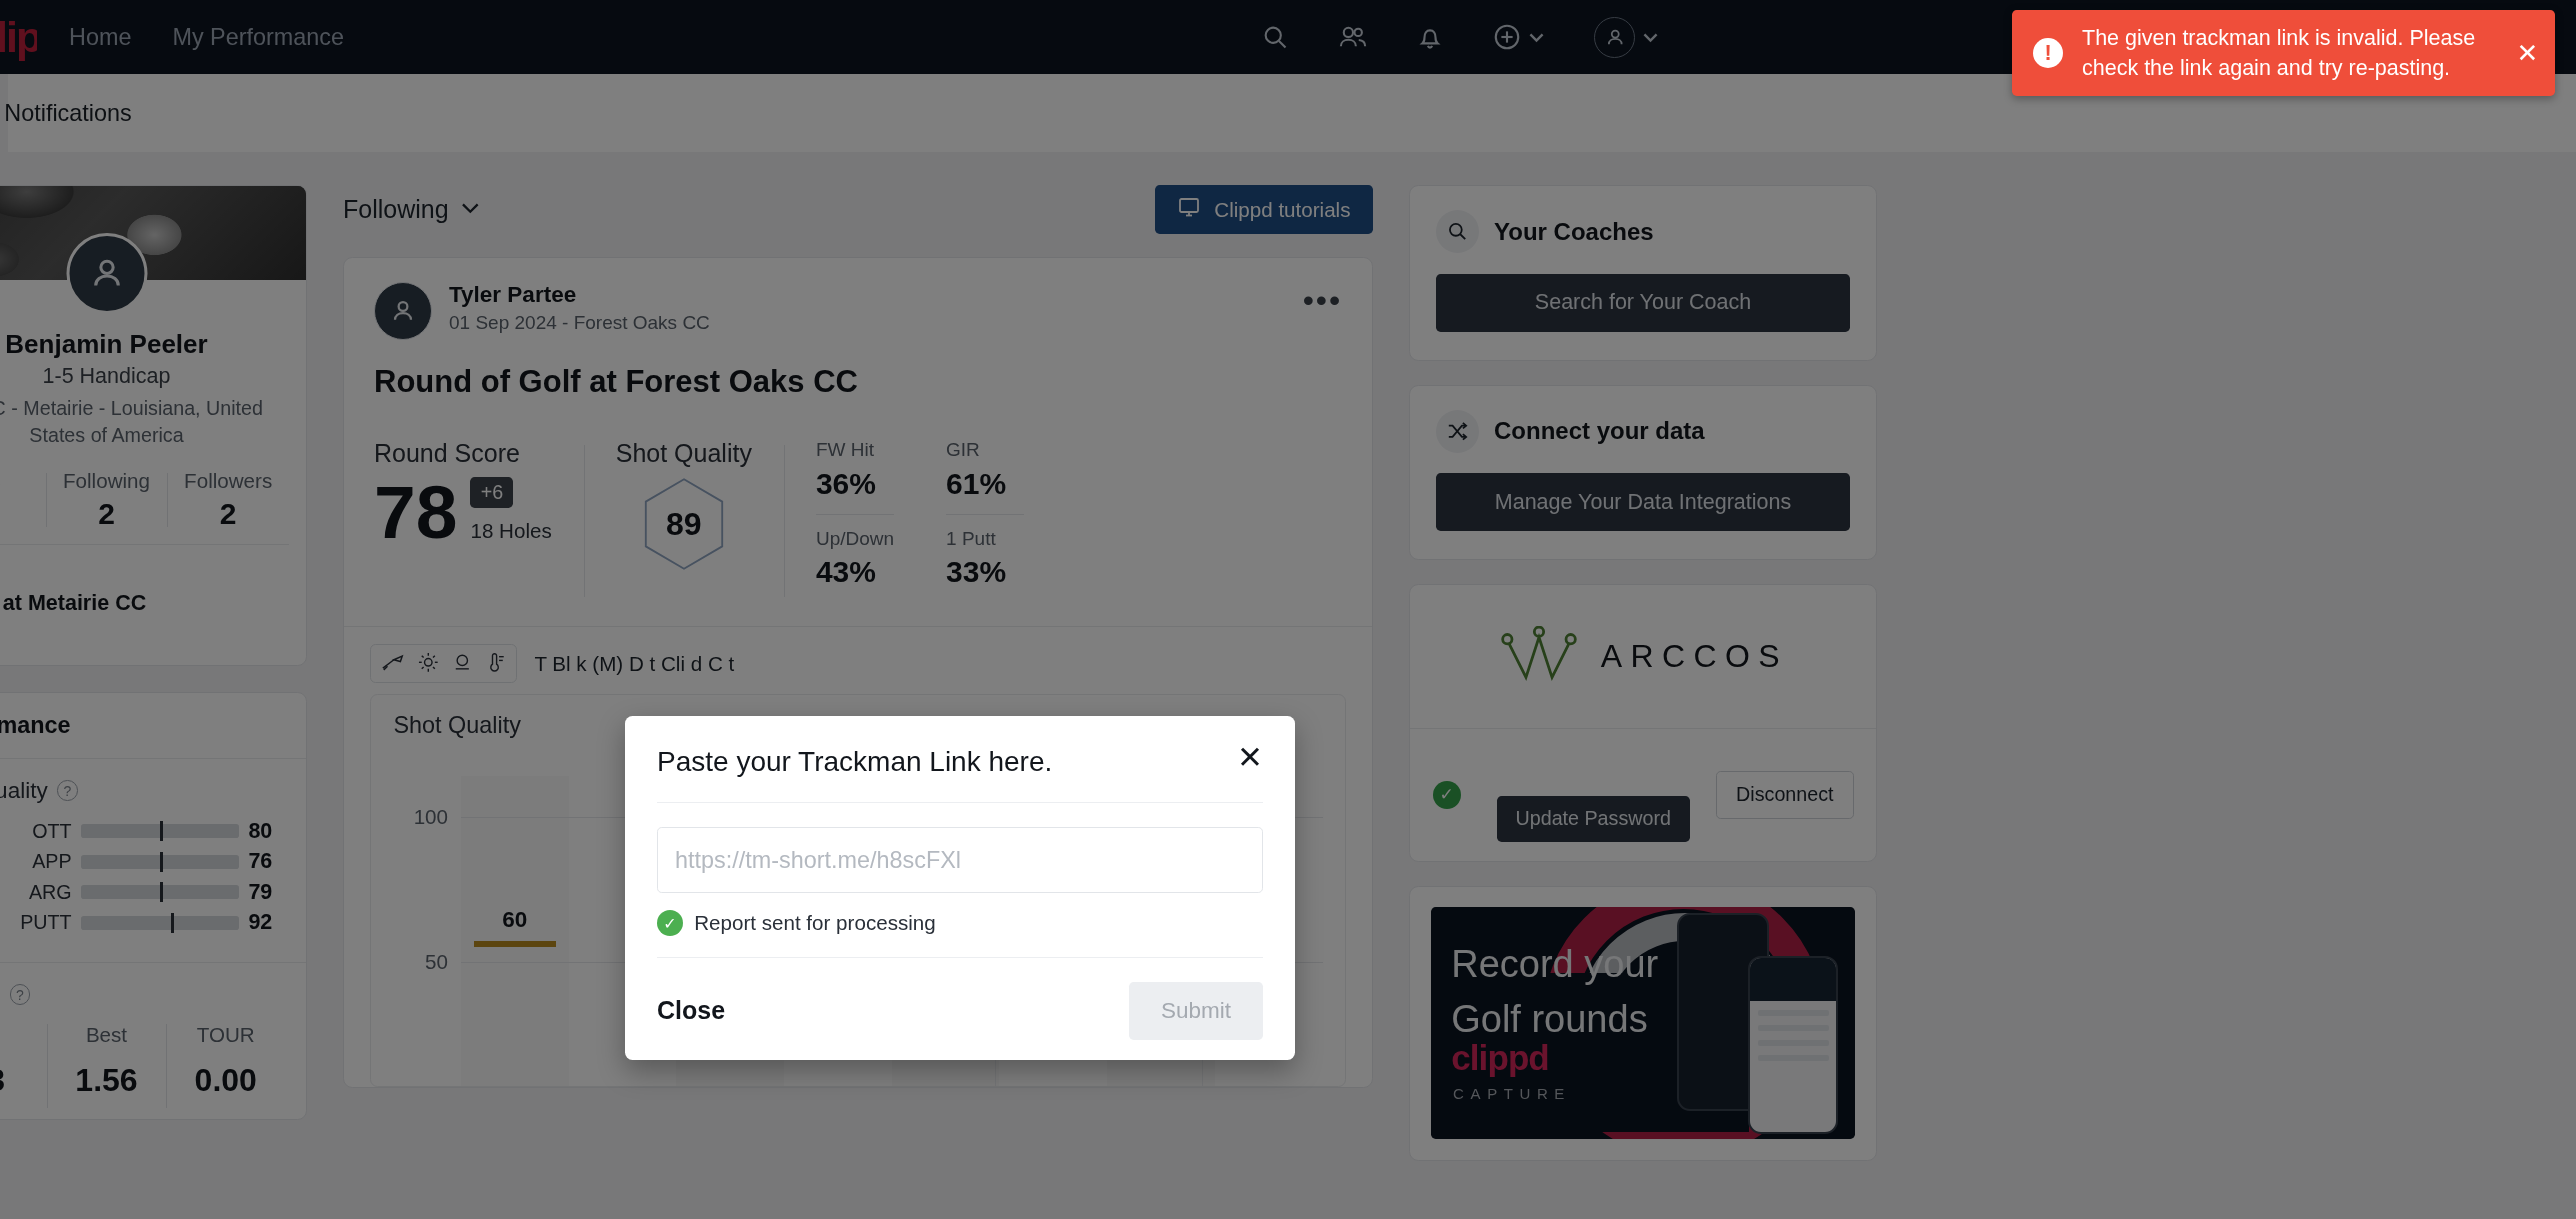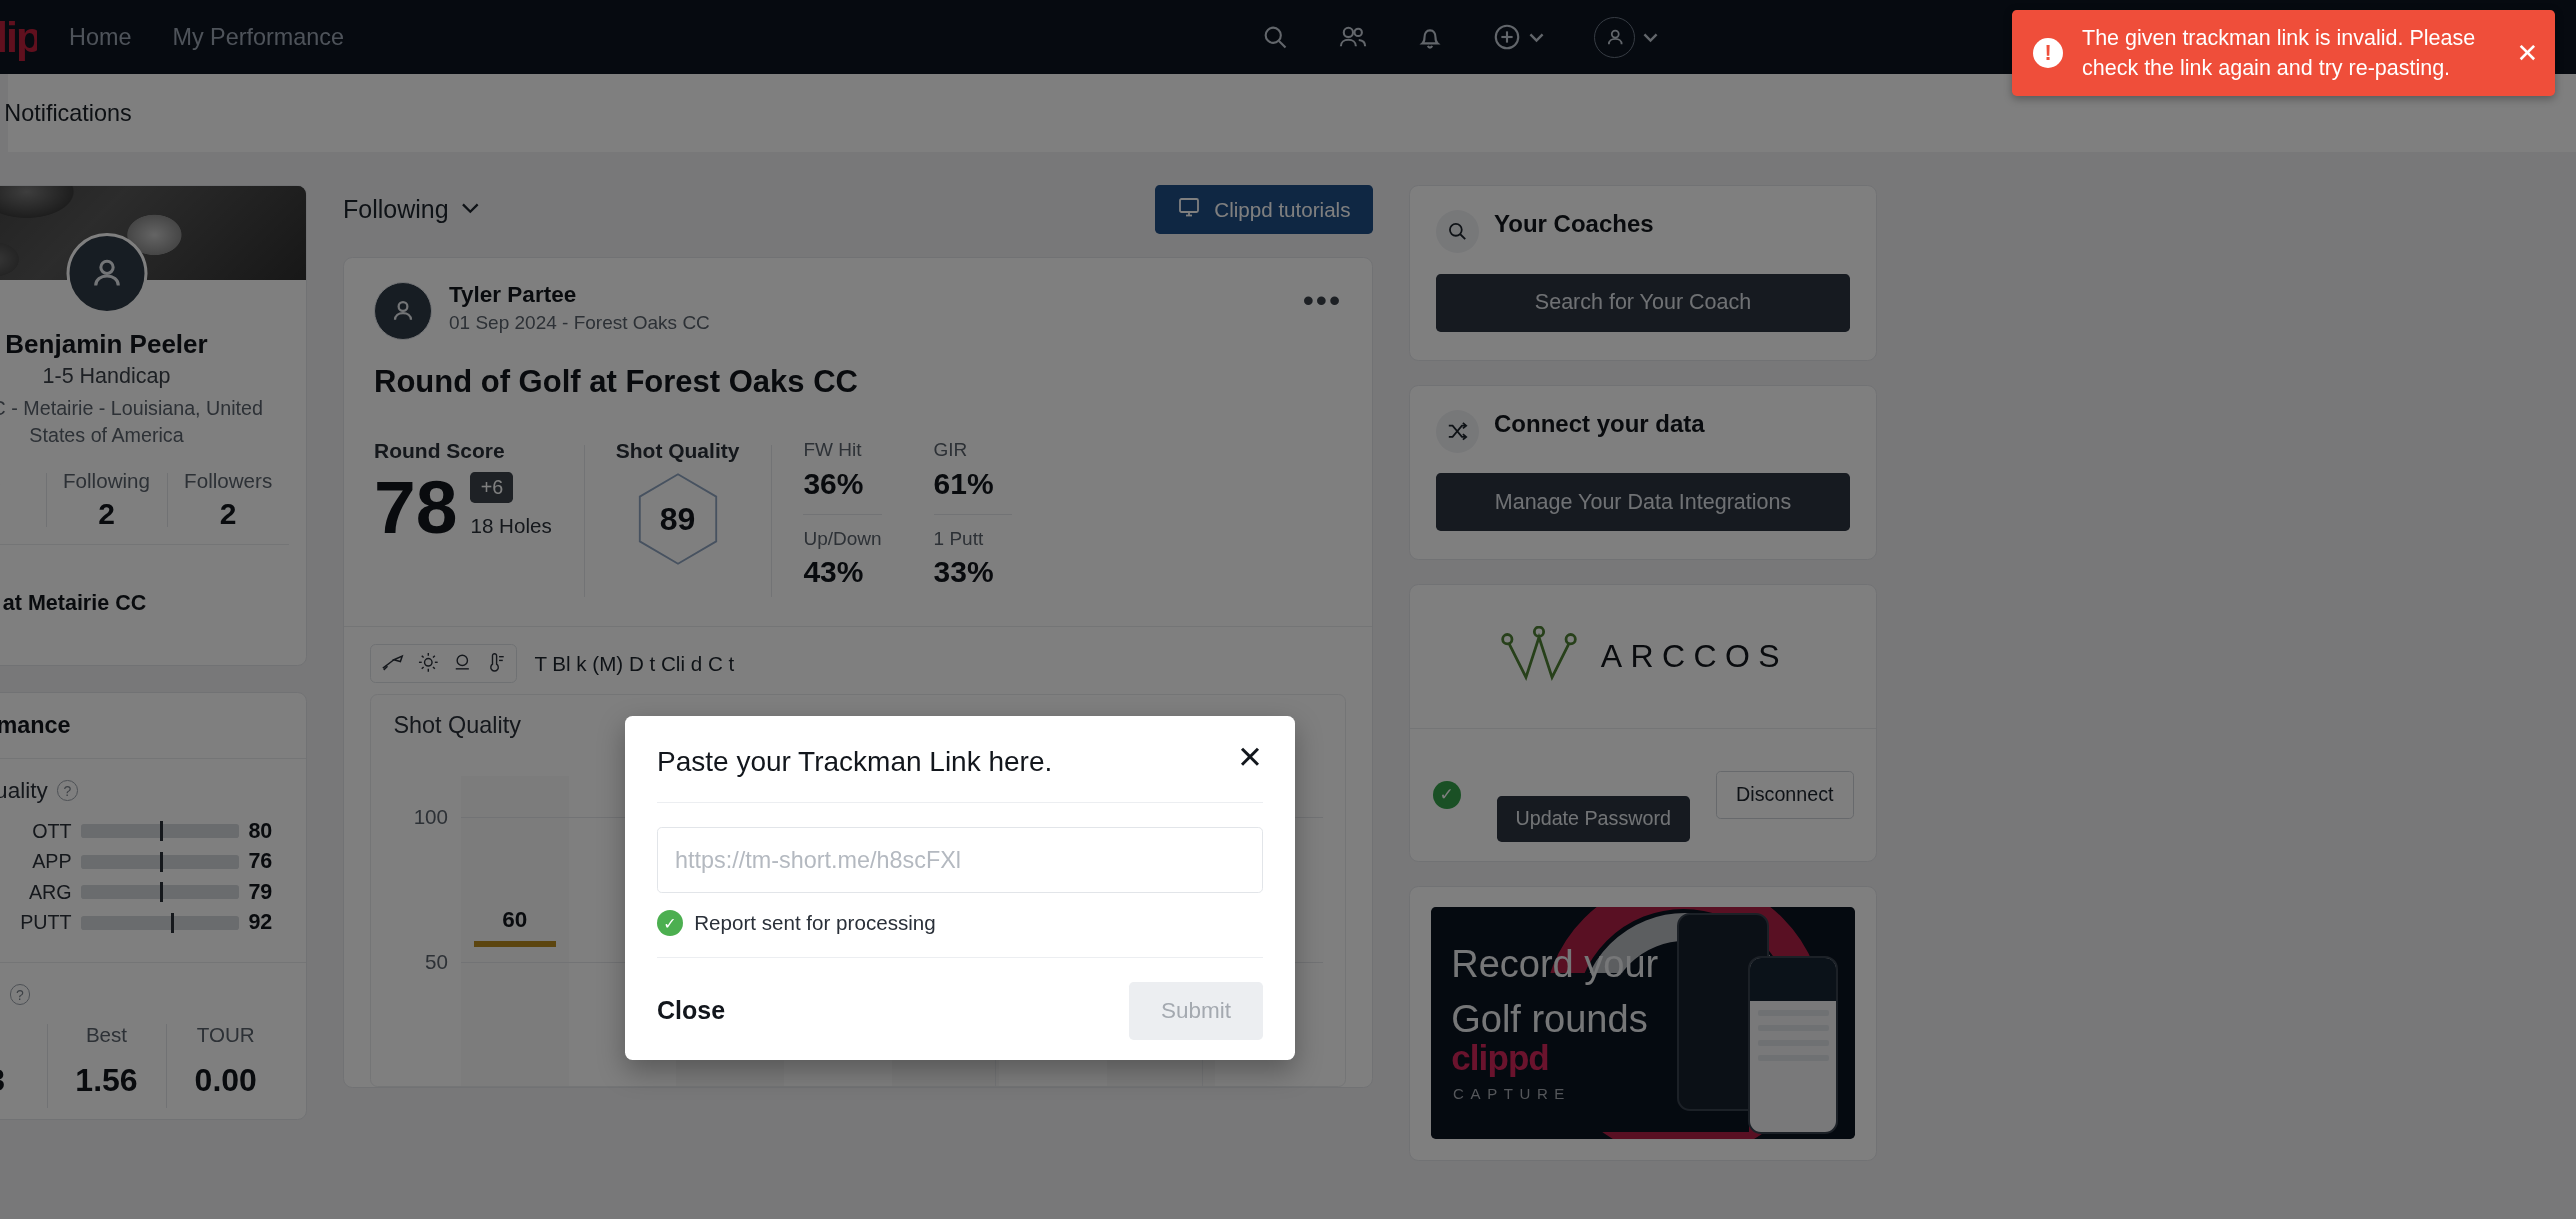--- a/index.html
+++ b/index.html
@@ -177,21 +177,21 @@
   .stats-row {
     display: flex; align-items: stretch; padding: 20.6px 30px 24px;
     border-bottom: 0.9px solid #e8eaed; margin: 19px 0 0;
   }
   .sb { padding-right: 32px; position: relative; }
   .sb + .sb { padding-left: 32px; }
   .sb + .sb::before {
     content: ""; position: absolute; left: 0; top: 5.6px; bottom: 5.6px;
     width: 0.9px; background: #e4e6ea;
   }
-  .sb .cap { font-size: 21px; color: #2a3039; font-weight: bold; }
+  .sb .cap { font-size: 25px; color: #2a3039; }
   .score-line { display: flex; align-items: flex-end; margin-top: 9.4px; gap: 13px; }
   .score-num { font-size: 75px; font-weight: 700; color: #12161c; line-height: 0.92; }
   .score-side { display: flex; flex-direction: column; gap: 11.2px; padding-bottom: 3.7px; }
   .badge {
     background: #3d434b; color: #fff; font-size: 19.7px; border-radius: 4.7px;
     padding: 3.7px 10.3px; align-self: flex-start;
   }
   .holes { font-size: 20.6px; color: #2a3039; }
   .hexwrap { display: flex; justify-content: center; margin-top: 9.4px; }
   .hex { position: relative; width: 82px; height: 94px; }
@@ -222,21 +222,21 @@
   .colband { position: absolute; top: 0; bottom: 0; background: rgba(0,0,0,0.022); }
   .vsep { position: absolute; top: 0; bottom: 0; width: 0.9px; background: #e9ebee; }
   .bar-col { position: absolute; bottom: 0; }
   .bar-cap { position: absolute; bottom: 100%; margin-bottom: 7.5px; left: 50%;
     transform: translateX(-50%); font-size: 22.5px; font-weight: 700; color: #12161c; }
   .bar-top { position: absolute; left: 0; right: 0; height: 6.6px; }
 
   
   .rcard { background: #fff; border: 0.9px solid #e3e5e9; border-radius: 9.4px;
     padding: 24px 26px 28px; margin-bottom: 24px; }
-  .rhead { display: flex; gap: 15px; margin-bottom: 20.6px; }
+  .rhead { display: flex; align-items: center; gap: 15px; margin-bottom: 20.6px; }
   .ricon {
     width: 43px; height: 43px; border-radius: 50%; background: #eef0f3;
     display: flex; align-items: center; justify-content: center; color: #1d242c;
   }
   .rtitle { font-size: 24px; font-weight: 700; color: #12161c; }
   .dark-btn {
     width: 100%; background: #2c3440; color: #dfe3e8; border: none; border-radius: 4.7px;
     height: 58px; font-size: 21.5px; cursor: pointer;
     font-family: "Liberation Sans", sans-serif;
   }

